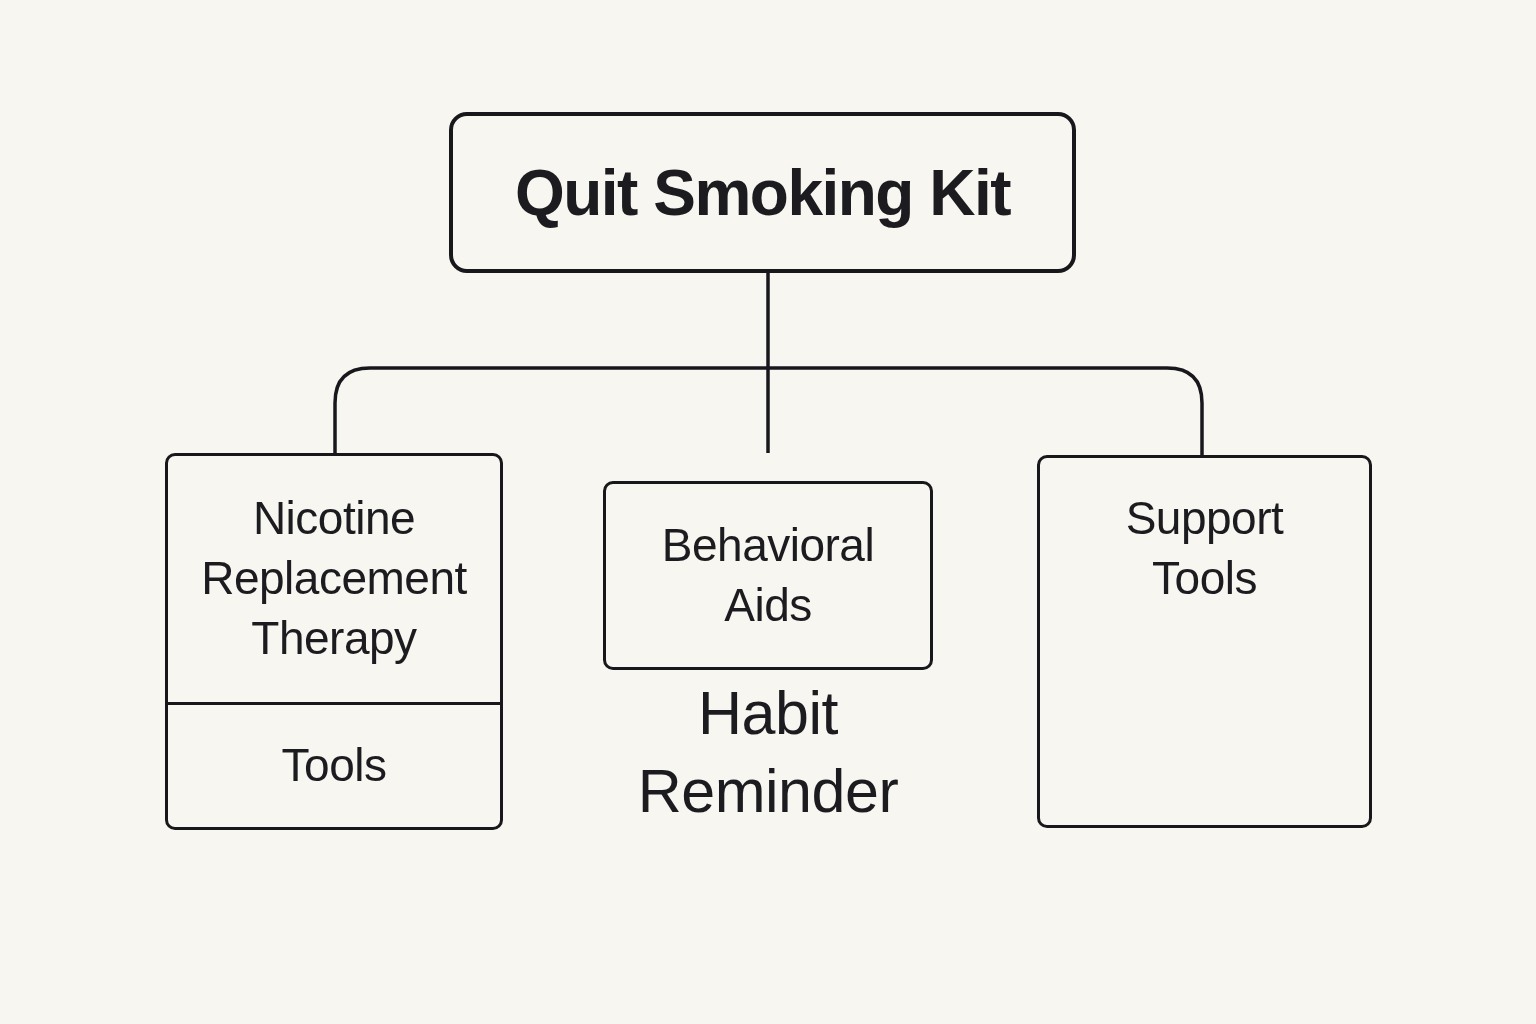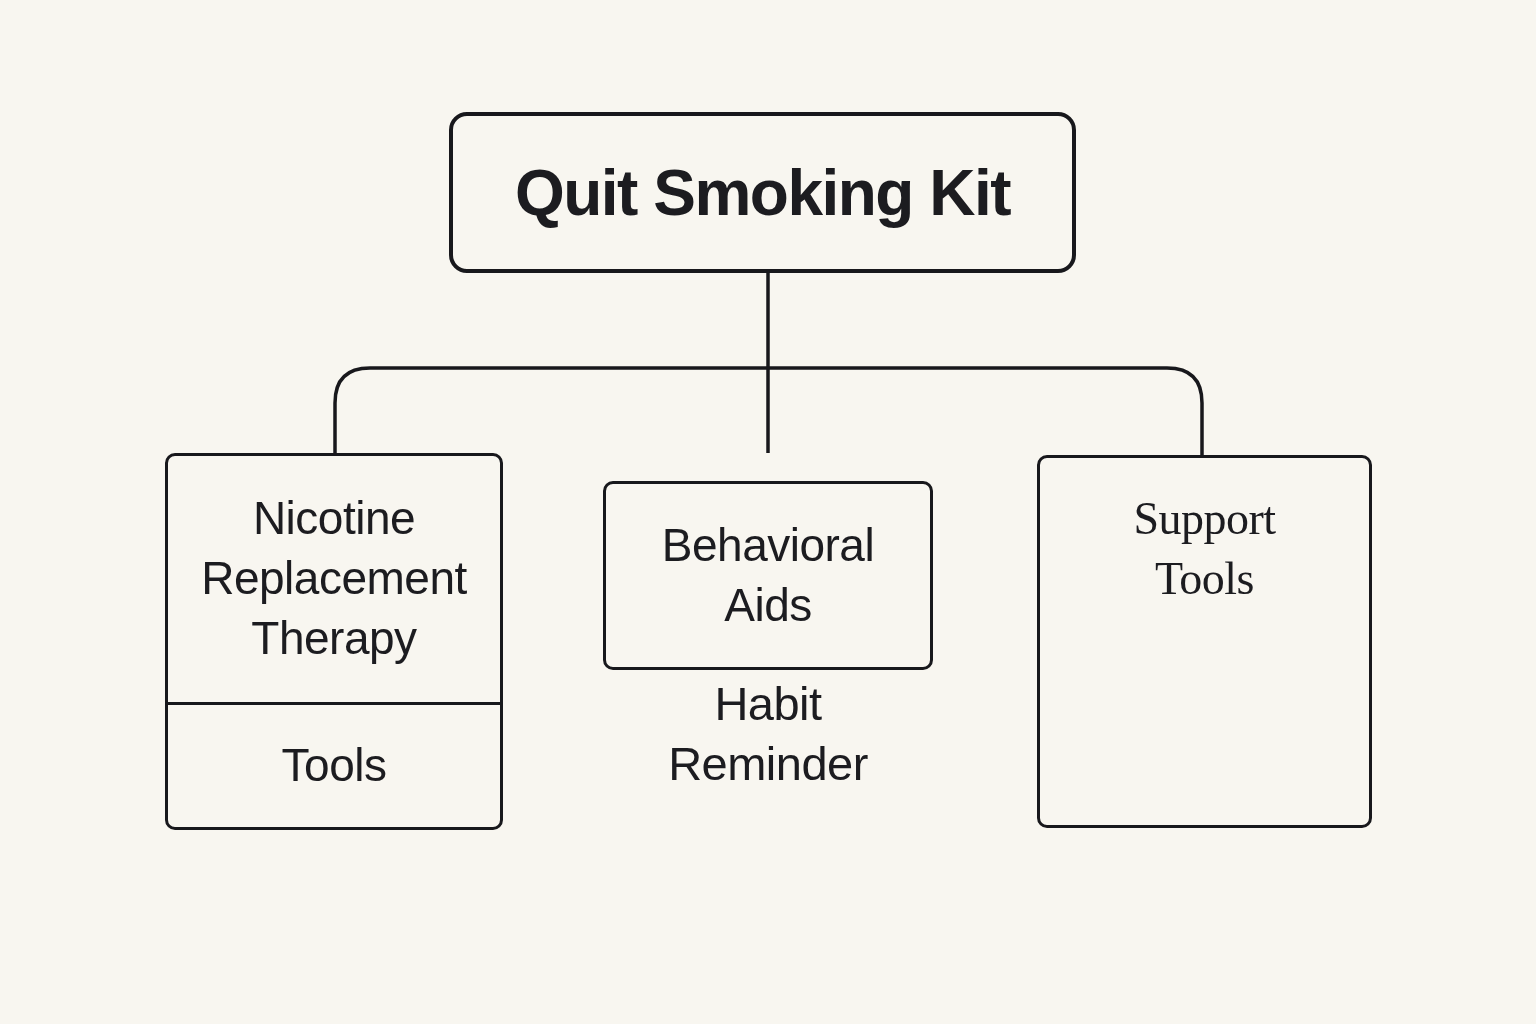--- a/index.html
+++ b/index.html
@@ -58,36 +58,36 @@
   .node.child-mid   { left: 603px;  top: 453px; width: 330px; height: 189px; margin-top: 28px; }
   .node.child-right { left: 1037px; top: 455px; width: 335px; height: 373px; }
 
   .section {
     display: flex;
     align-items: center;
     justify-content: center;
     flex: 1 1 auto;
   }
   .child-left  .section.top { flex: 0 0 246px; }
-  .child-right .section.top { flex: 0 0 182px; font-family: Liberation Serif, serif; }
+  .child-right .section.top { flex: 0 0 182px; }
   .section.bottom { border-top: 3px solid var(--line); }
 
   .node-label {
     font-size: 46px;
     font-weight: 400;
     letter-spacing: -0.5px;
     line-height: 1.3;
     white-space: pre-line;
     text-align: center;
   }
   .free-label {
     position: absolute;
     left: 603px; top: 674px;
     width: 330px;
-    font-size: 47px;
+    font-size: 61px;
     letter-spacing: -0.5px;
     line-height: 1.28;
     white-space: pre-line;
     text-align: center;
   }
 </style>
 </head>
 <body>
 
 <div class="canvas">

